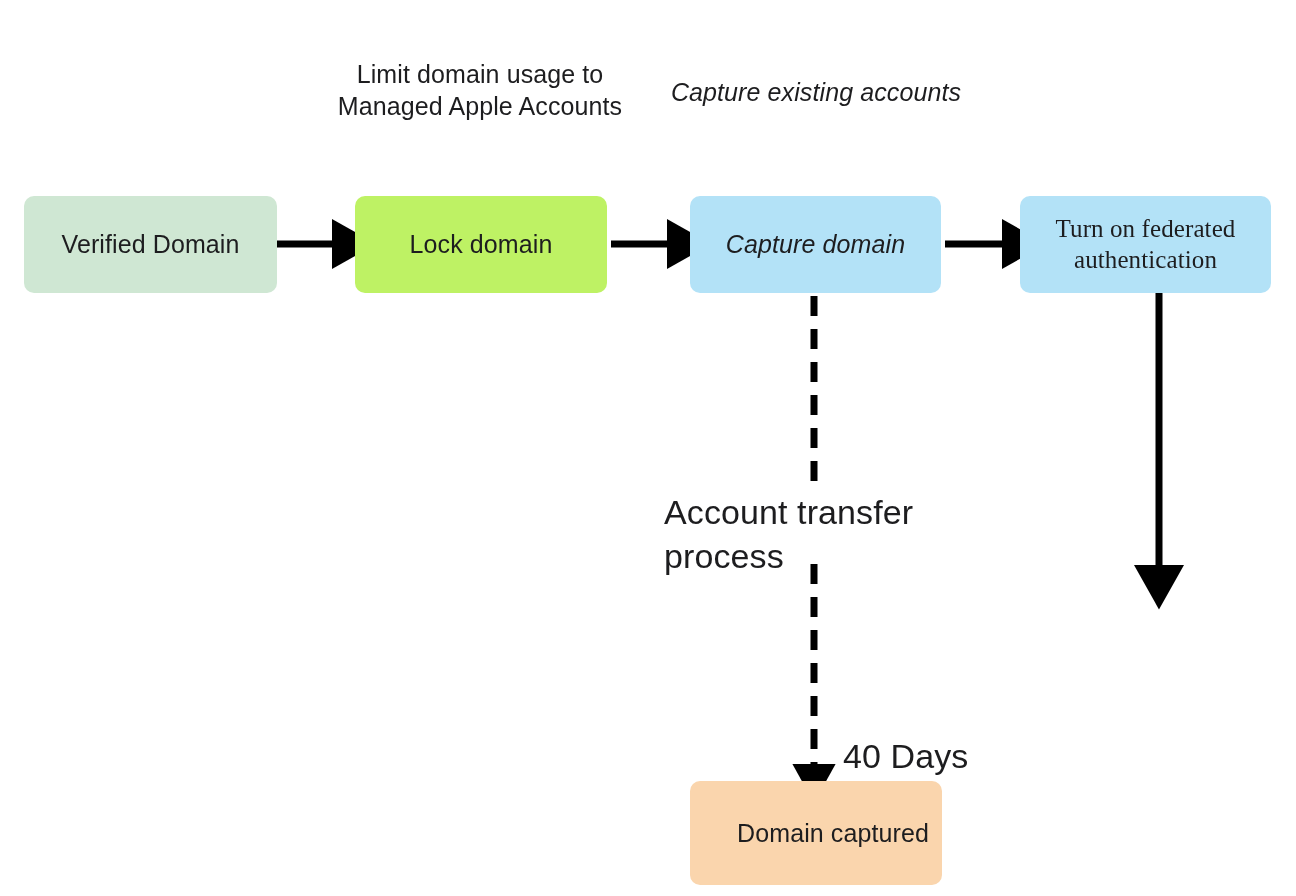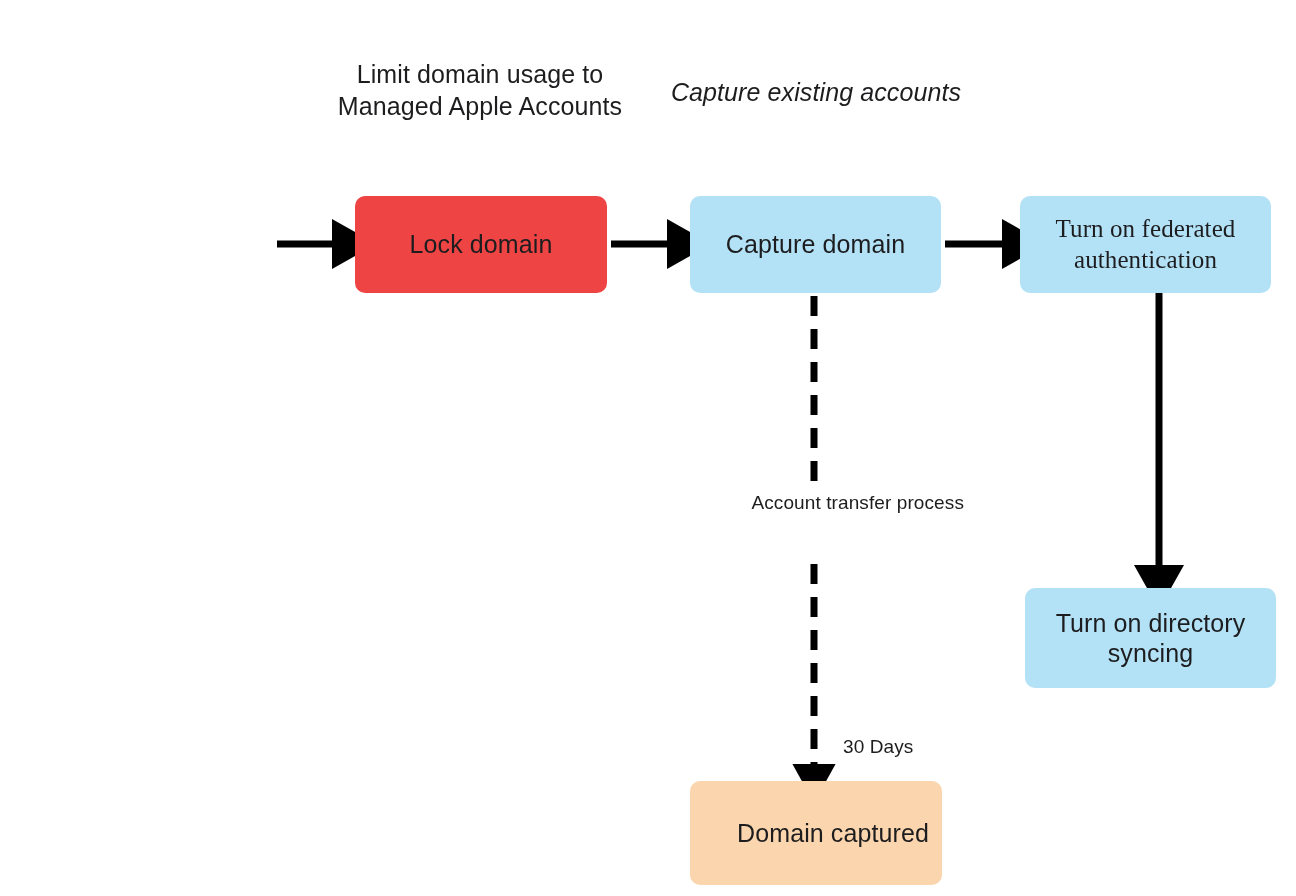--- a/index.html
+++ b/index.html
@@ -45,22 +45,22 @@
   .caption {
     position: absolute;
     text-align: center;
     font-size: 25px;
     line-height: 1.28;
     letter-spacing: 0.1px;
     color: #1d1d1f;
   }
   .edge-label {
     position: absolute;
-    text-align: right;
-    font-size: 19px;
+    text-align: left;
+    font-size: 34px;
     line-height: 1.28;
     letter-spacing: 0.1px;
     color: #1d1d1f;
     white-space: nowrap;
   }
 
   
   #node-verified-domain   { left: 24px;   top: 168px; width: 253px; height: 97px; }
   #node-lock-domain       { left: 355px;  top: 168px; width: 252px; height: 97px; }
   #node-capture-domain    { left: 690px;  top: 168px; width: 251px; height: 97px; }
@@ -100,28 +100,28 @@
 
     <line x1="814" y1="268" x2="814" y2="458" stroke="#000000" stroke-width="7" stroke-dasharray="20 13" stroke-linecap="butt"></line>
     <line x1="814" y1="536" x2="814" y2="740" stroke="#000000" stroke-width="7" stroke-dasharray="20 13" stroke-linecap="butt" marker-end="url(#arrow-dashed)"></line>
   </svg>
 
   <div class="caption" id="caption-lock-domain">Limit domain usage to Managed Apple Accounts</div>
 
   <div class="caption" id="caption-capture-domain">Capture existing accounts</div>
 
 
+  <div class="node" id="node-verified-domain" style="background:#cfe7d3;">Verified Domain</div>
 
-  <div class="node" id="node-lock-domain" style="background:#ef4444;">Lock domain</div>
+  <div class="node" id="node-lock-domain" style="background:#bef264;">Lock domain</div>
 
-  <div class="node" id="node-capture-domain" style="background:#b3e2f7;">Capture domain</div>
+  <div class="node" id="node-capture-domain" style="background:#b3e2f7;font-style:italic;">Capture domain</div>
 
   <div class="node" id="node-federated-auth" style="background:#b3e2f7;">Turn on federated authentication</div>
 
-  <div class="node" id="node-directory-sync" style="background:#b3e2f7;">Turn on directory syncing</div>
 
   <div class="node" id="node-domain-captured" style="background:#fad5ad;padding-left:44px;">Domain captured</div>
 
   <div class="edge-label" id="label-account-transfer">Account transfer process</div>
 
-  <div class="edge-label" id="label-30-days">30 Days</div>
+  <div class="edge-label" id="label-30-days">40 Days</div>
 
 </div>
 
 </body></html>

